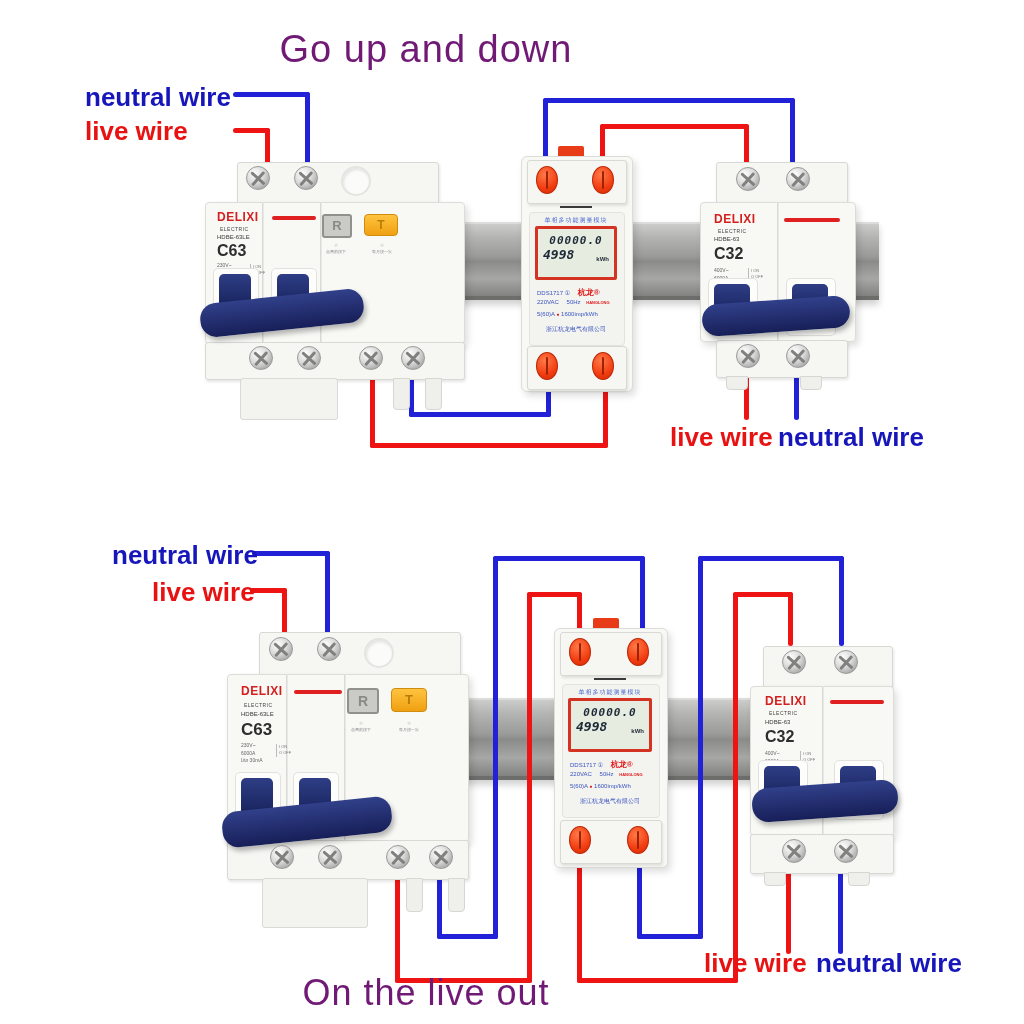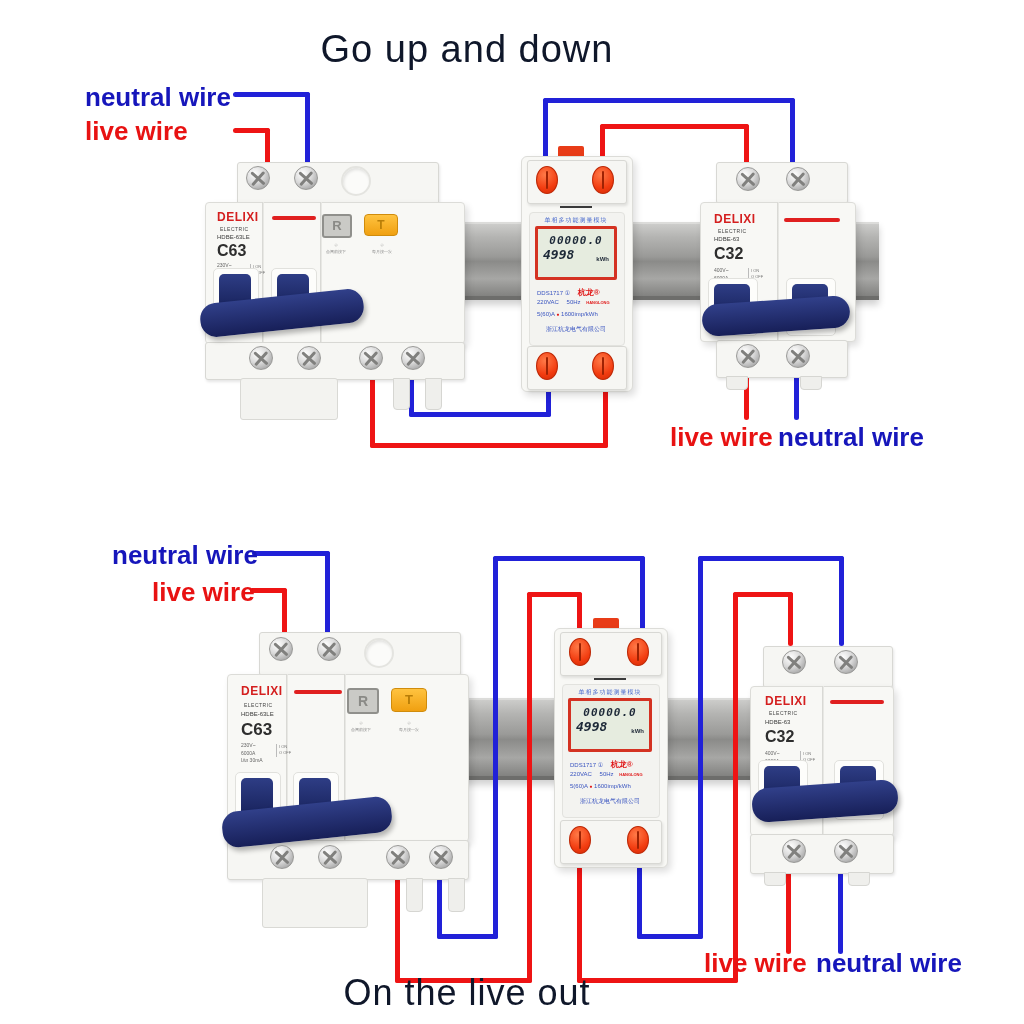--- a/index.html
+++ b/index.html
@@ -1,19 +1,19 @@
 <!DOCTYPE html>
 <html><head>
 <meta charset="utf-8">
 <style>
   html,body{margin:0;padding:0;background:#fff;}
   #canvas{position:relative;width:1024px;height:1024px;background:#fff;overflow:hidden;
           font-family:"Liberation Sans",sans-serif;}
-  .title{position:absolute;left:0;width:852px;text-align:center;color:#0f172a;
-         font-size:38px;letter-spacing:1px;z-index:6;margin-left:41px;}
+  .title{position:absolute;left:0;width:852px;text-align:center;color:#701a75;
+         font-size:38px;letter-spacing:1px;z-index:6;}
   .lbl{position:absolute;font-weight:bold;font-size:26px;line-height:1;z-index:6;white-space:nowrap;}
   .lbl.blue{color:#1616bb;} .lbl.red{color:#e81212;}
   .wire{position:absolute;border-radius:2.5px;z-index:2;}
   .wire.r{background:#ee1414;} .wire.b{background:#2121d8;}
   .rail{position:absolute;z-index:1;
         background:linear-gradient(#ccccca,#b4b4b2 18%,#9a9a98 45%,#8b8b89 52%,#a7a7a5 76%,#828280);
         border-top:2px solid #dcdcda;border-bottom:4px solid #6d6d6b;box-shadow:0 5px 7px rgba(0,0,0,.18);}
   .block{position:absolute;background:#f6f6f3;border:1px solid #d8d8d4;border-radius:3px;z-index:3;
          box-shadow:1px 2px 3px rgba(0,0,0,.10);}
   .body{position:absolute;background:#f8f8f5;border:1px solid #dcdcd8;border-radius:4px;z-index:3;

